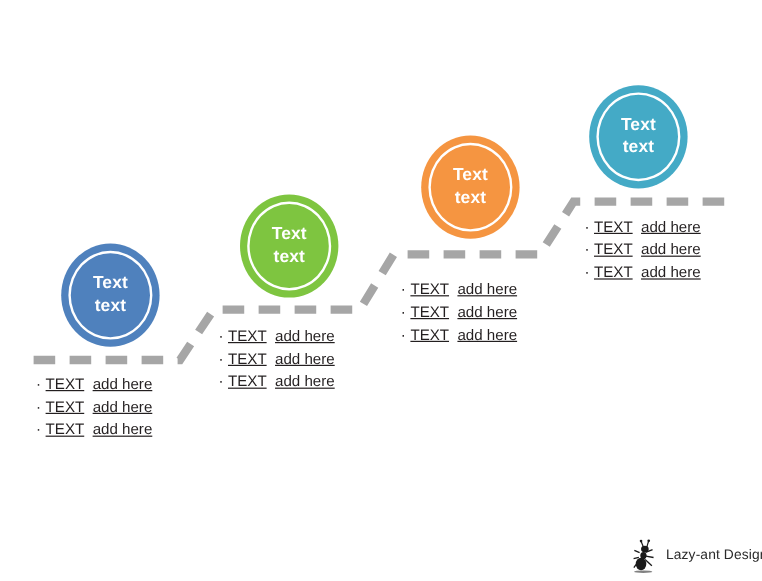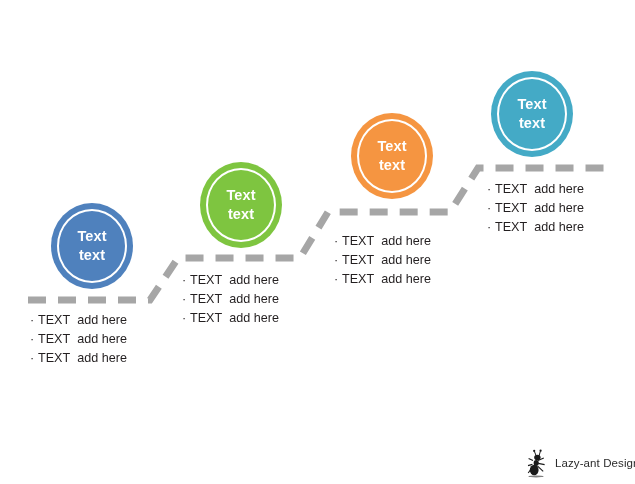--- a/index.html
+++ b/index.html
@@ -77,20 +77,21 @@
   
   .bullet-block {
     position: absolute;
     font-size: 12.6px;
     color: #231f20;
     line-height: 1.52;
     white-space: nowrap;
   }
   .bullet-line {
     display: block;
+    text-decoration: underline;
   }
   .bullet-mark {
     display: inline-block;
     width: 8px;
   }
   .bullet-gap {
     display: inline-block;
     width: 7px;
   }
 

